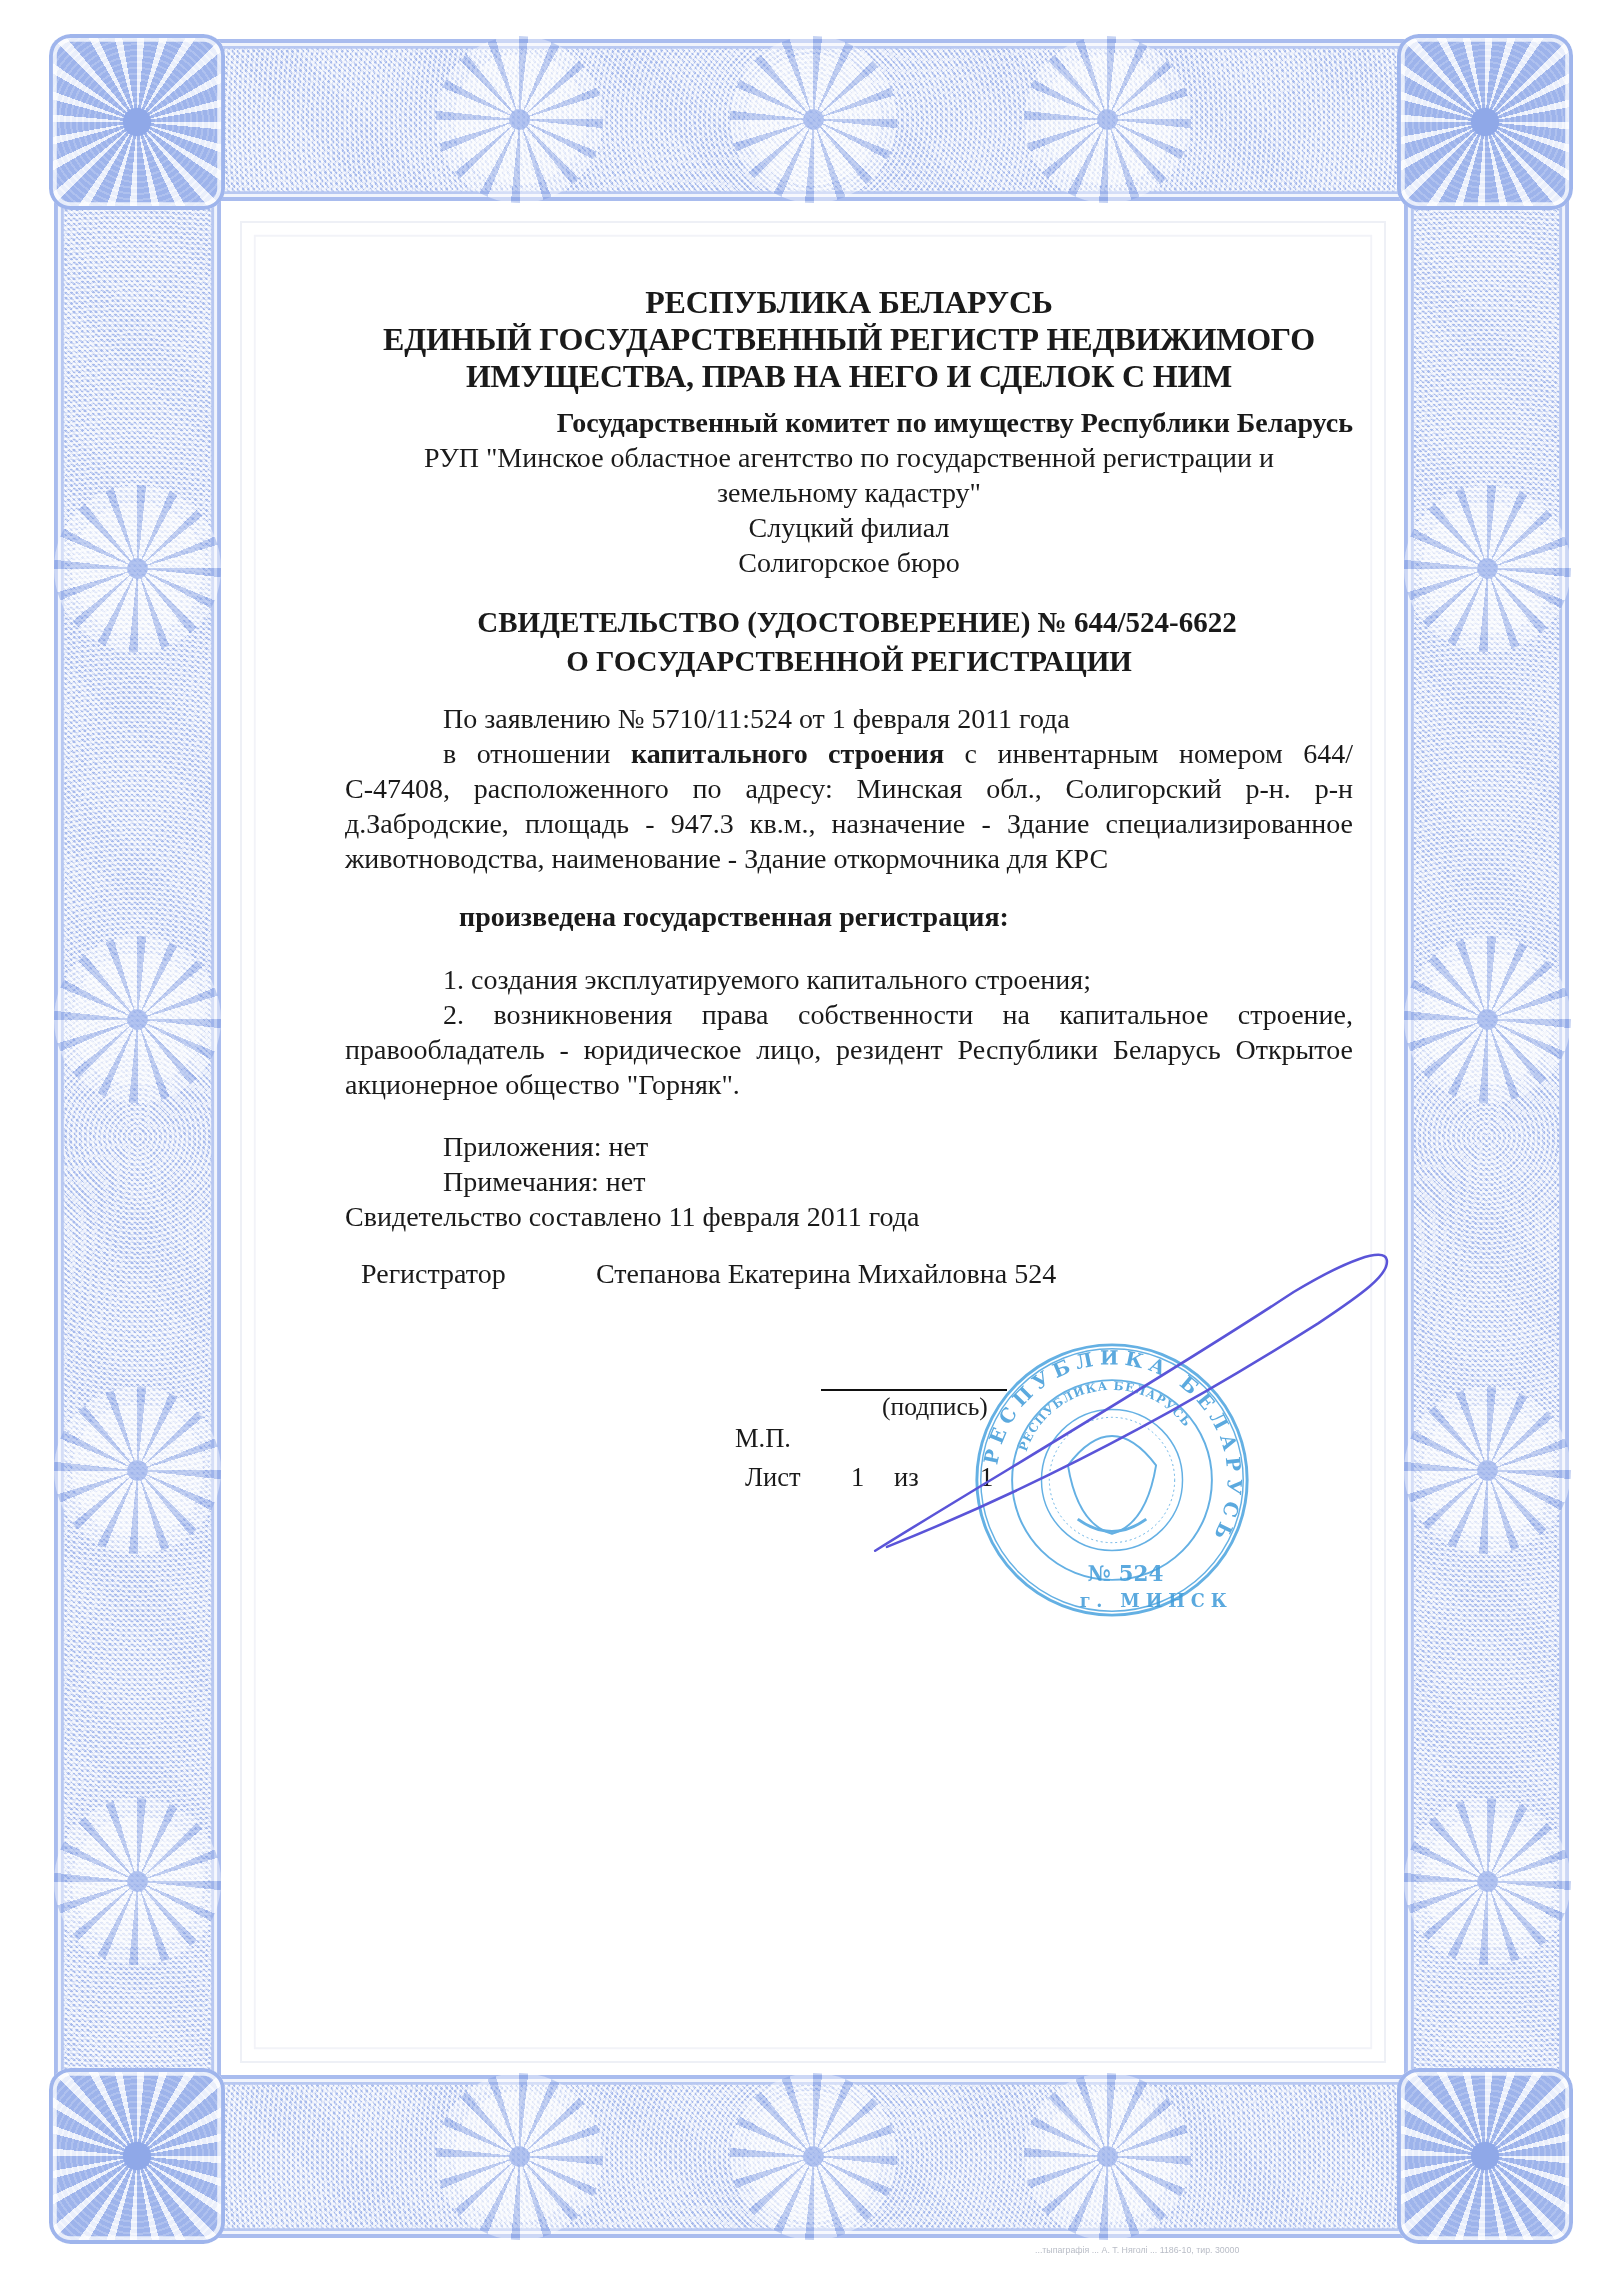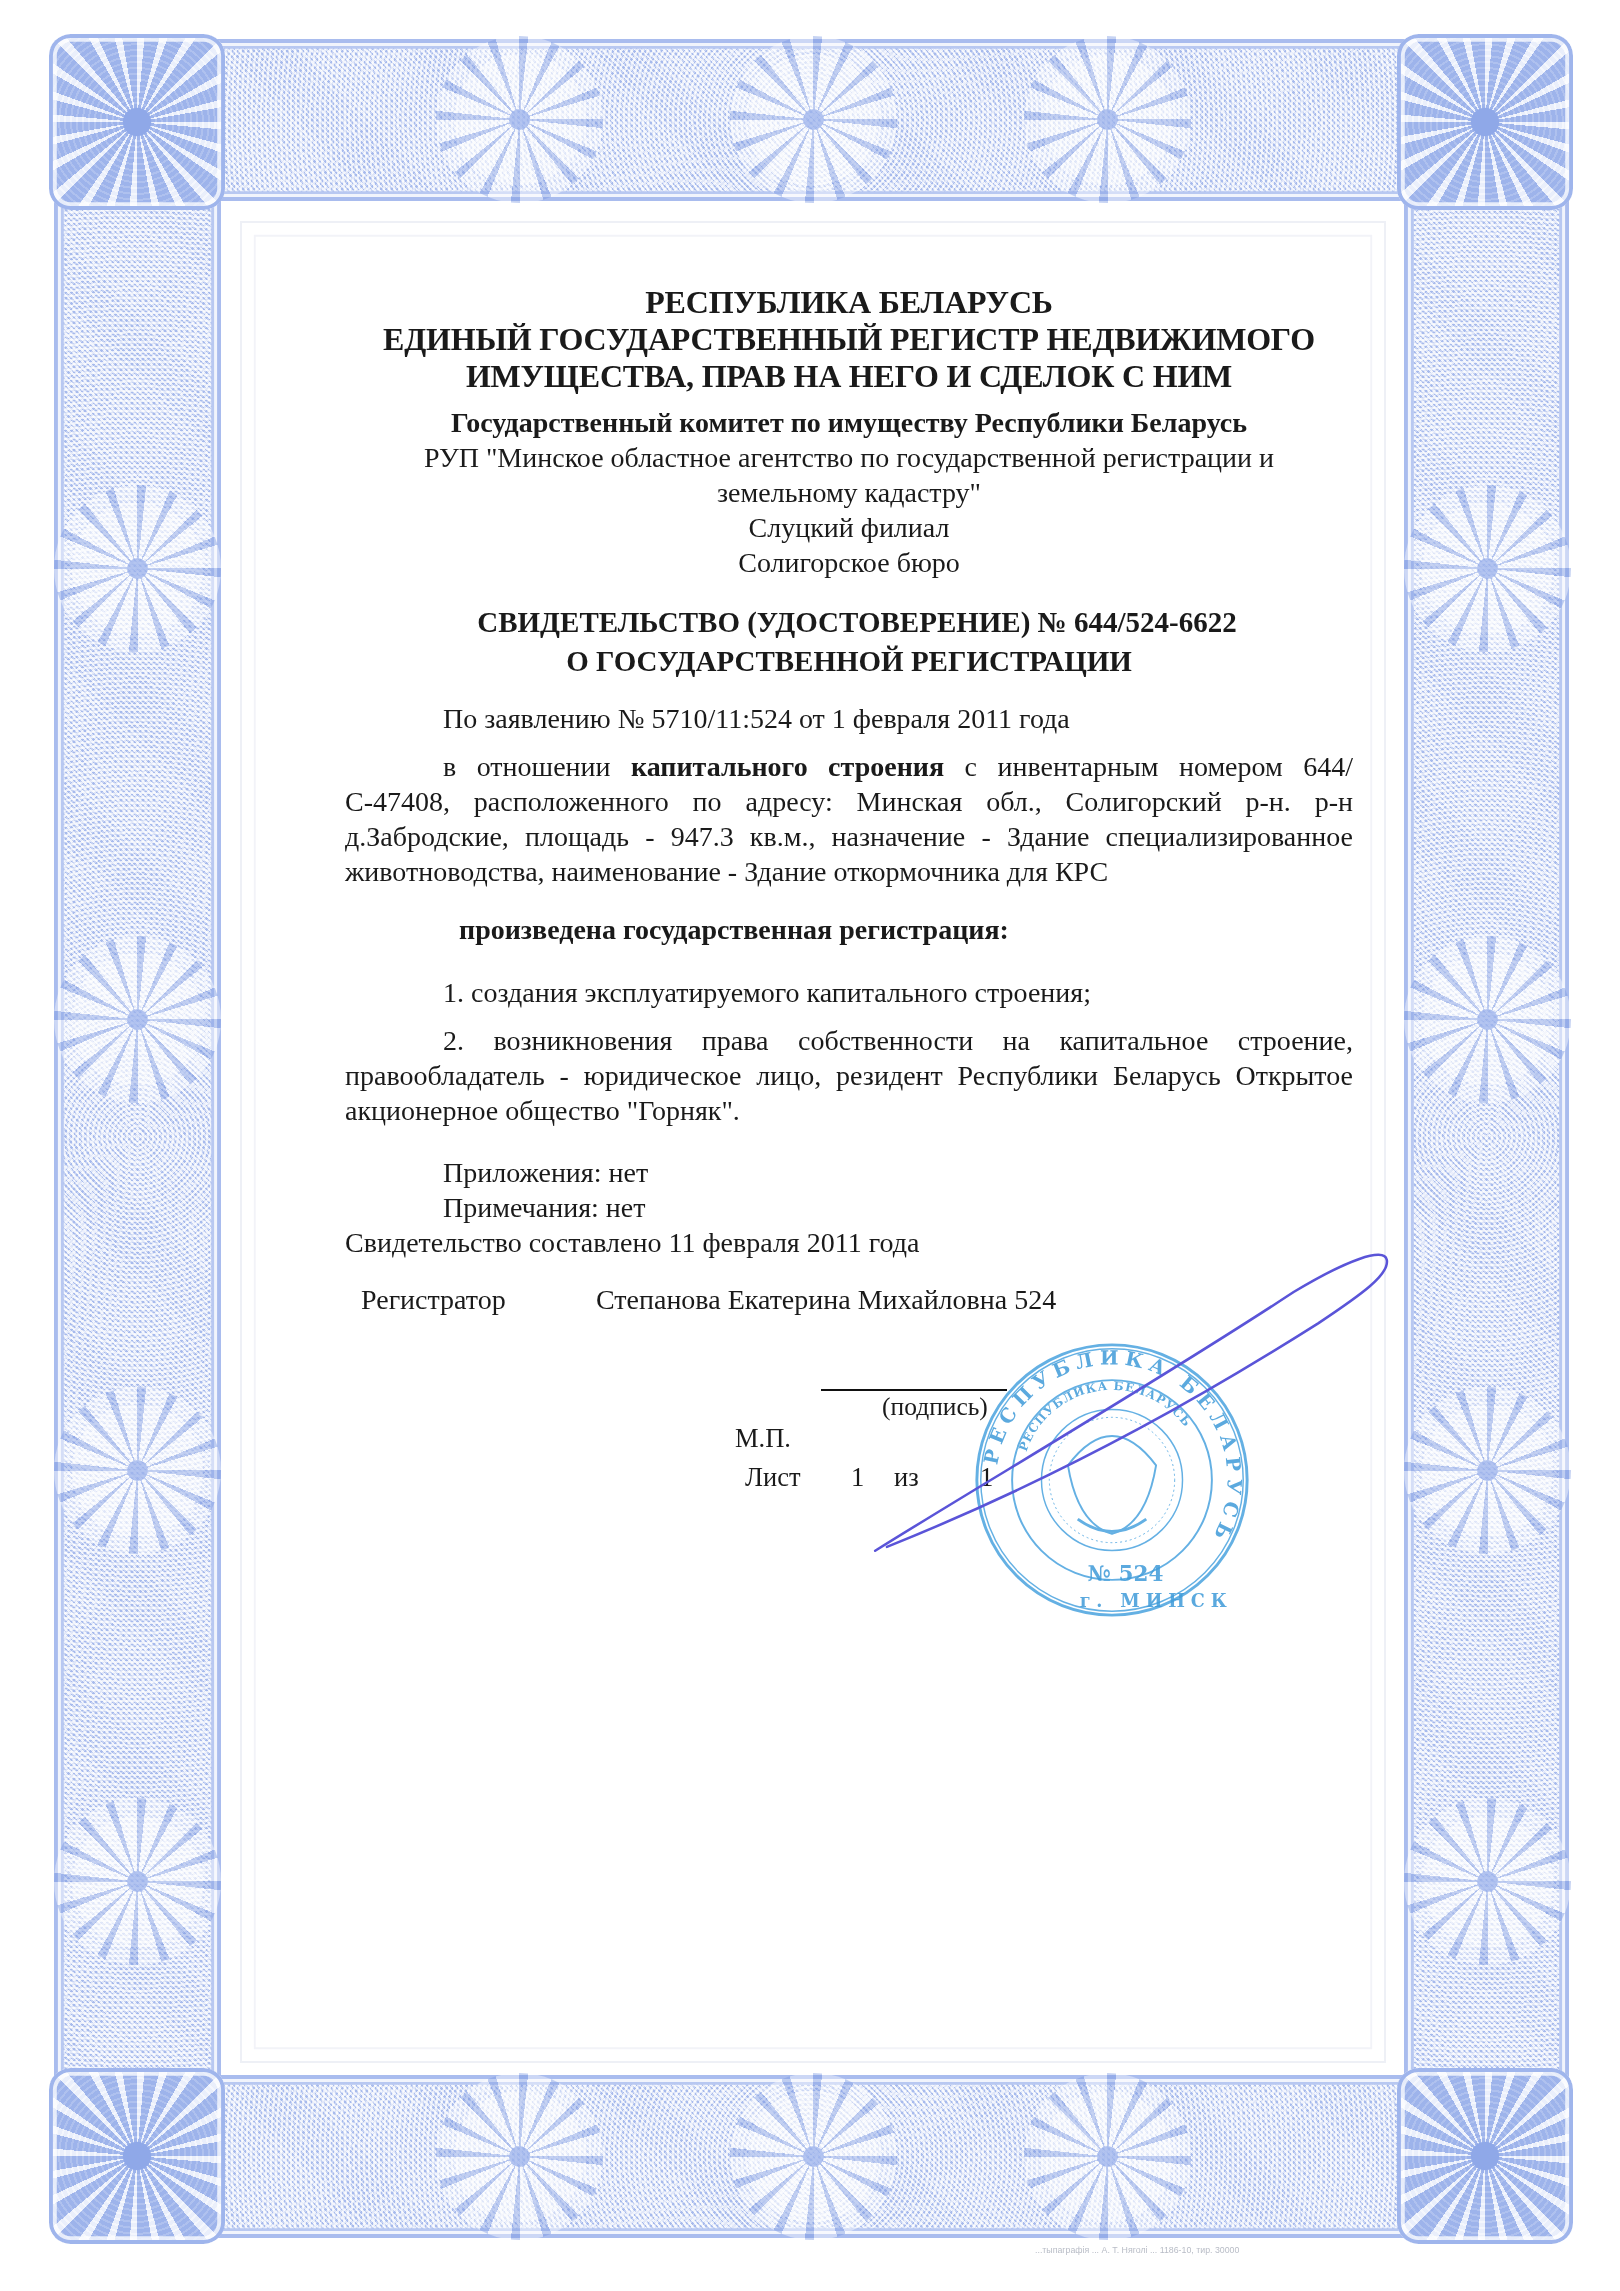--- a/index.html
+++ b/index.html
@@ -57,23 +57,23 @@
     .doc {
       position: absolute;
       left: 345px; top: 284px; width: 1008px;
       font-family: "Liberation Serif", "DejaVu Serif", serif;
       color: #1a1a1a;
     }
     .center { text-align: center; }
     .h1 { font-size: 32px; font-weight: bold; line-height: 37px; letter-spacing: -0.2px; }
     .h2 { font-size: 29px; font-weight: bold; line-height: 39px; }
     .p { font-size: 28px; line-height: 35px; }
-    .just { text-align: justify; margin-top: 13px; }
+    .just { text-align: justify; }
     .indent { text-indent: 98px; }
-    .mt10 { margin-top: 9.8px; }
+    .mt10 { margin-top: 9.8px; text-align: right; }
     .mt20 { margin-top: 19.6px; }
     .mt24 { margin-top: 23.5px; margin-left: 16px; }
     .mt28 { margin-top: 27.4px; }
     .b { font-weight: bold; }
 
     .reg-row { position: relative; height: 39px; }
     .reg-label { position: absolute; left: 0; top: 0; font-size: 28px; }
     .reg-name { position: absolute; left: 235px; top: 0; font-size: 28px; }
     .sig-line { position: absolute; left: 821px; top: 1389px; width: 186px; border-top: 2px solid #111; }
     .sig-caption { position: absolute; left: 882px; top: 1392px; font-size: 25.5px; }

